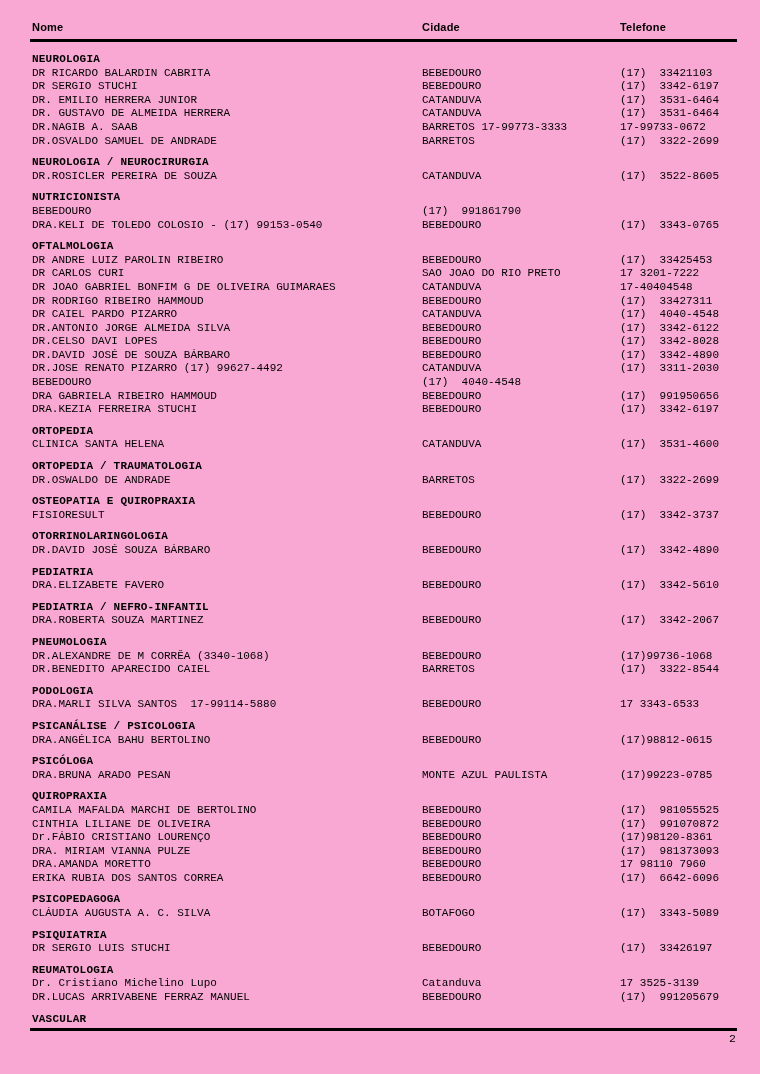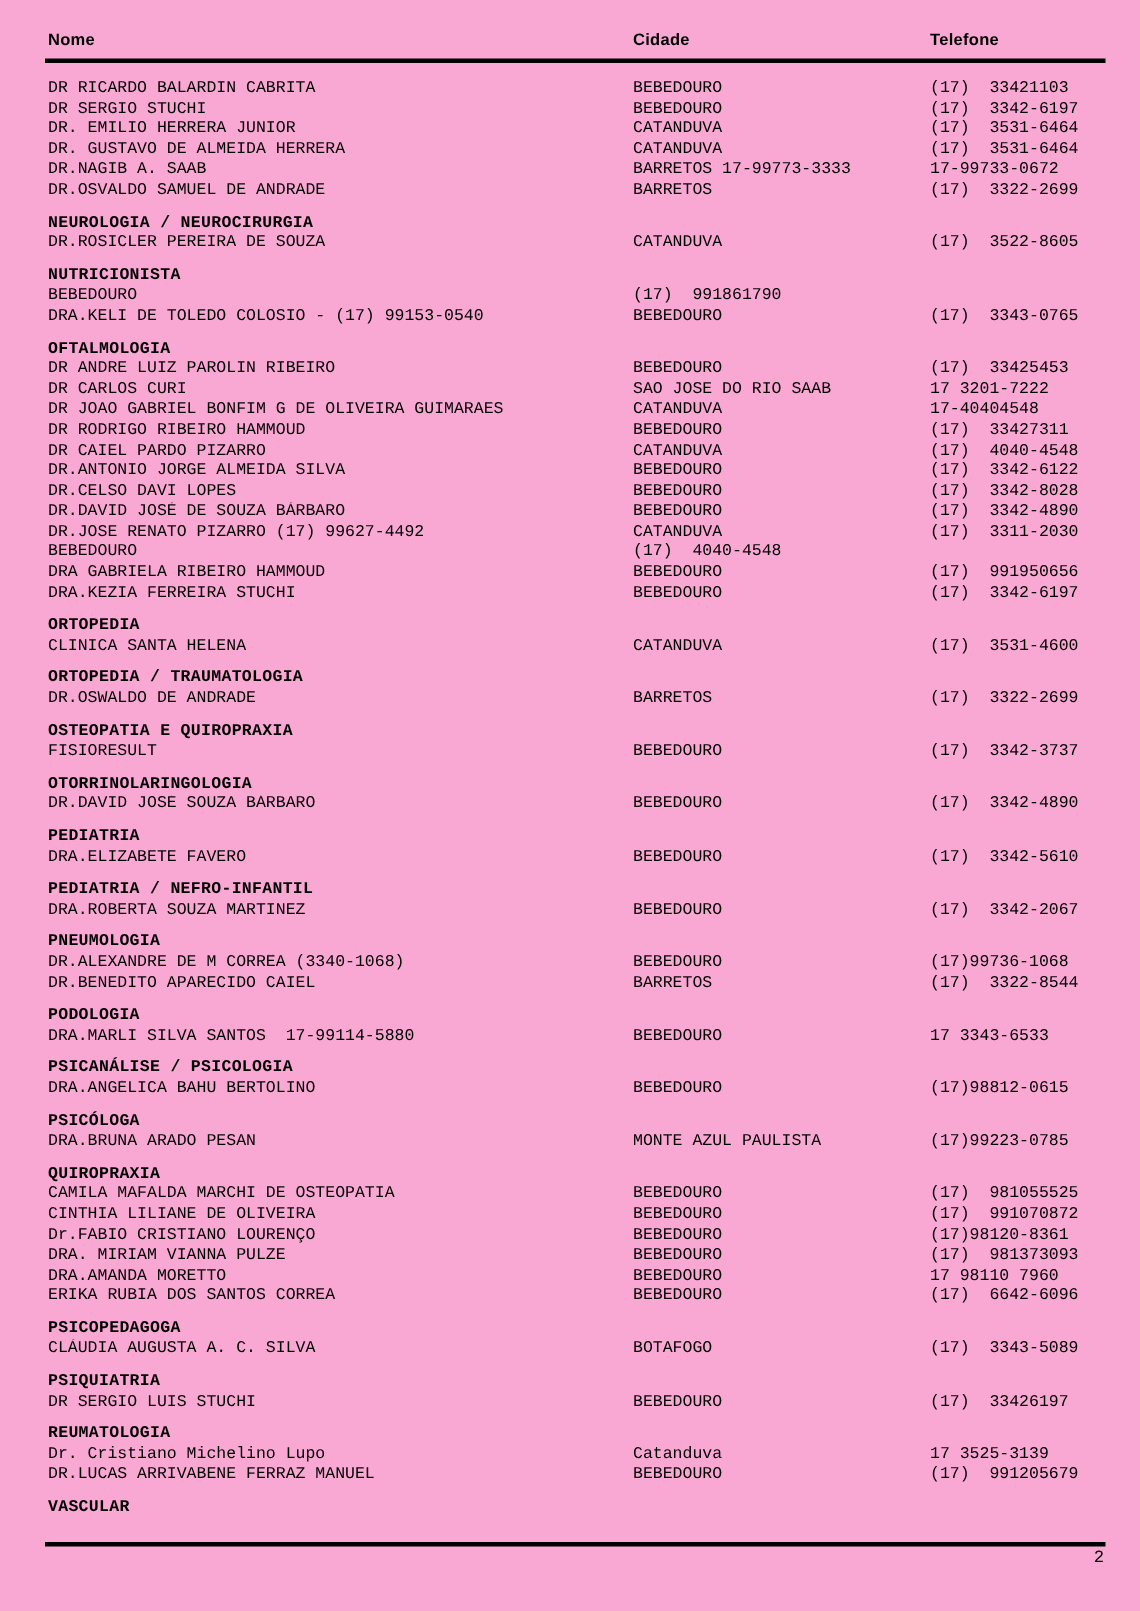--- a/index.html
+++ b/index.html
@@ -67,20 +67,21 @@
 
 <div class="page">
   <div class="content">
     <div class="table-header grid">
       <span class="cell">Nome</span>
       <span class="cell">Cidade</span>
       <span class="cell">Telefone</span>
     </div>
     <main>
         <section class="section">
+          <h2 class="section-title">NEUROLOGIA</h2>
           <div class="row grid">
             <span class="cell">DR RICARDO BALARDIN CABRITA</span>
             <span class="cell">BEBEDOURO</span>
             <span class="cell">(17)  33421103</span>
           </div>
           <div class="row grid">
             <span class="cell">DR SERGIO STUCHI</span>
             <span class="cell">BEBEDOURO</span>
             <span class="cell">(17)  3342-6197</span>
           </div>
@@ -127,21 +128,21 @@
         </section>
         <section class="section">
           <h2 class="section-title">OFTALMOLOGIA</h2>
           <div class="row grid">
             <span class="cell">DR ANDRE LUIZ PAROLIN RIBEIRO</span>
             <span class="cell">BEBEDOURO</span>
             <span class="cell">(17)  33425453</span>
           </div>
           <div class="row grid">
             <span class="cell">DR CARLOS CURI</span>
-            <span class="cell">SAO JOSE DO RIO SAAB</span>
+            <span class="cell">SAO JOAO DO RIO PRETO</span>
             <span class="cell">17 3201-7222</span>
           </div>
           <div class="row grid">
             <span class="cell">DR JOAO GABRIEL BONFIM G DE OLIVEIRA GUIMARAES</span>
             <span class="cell">CATANDUVA</span>
             <span class="cell">17-40404548</span>
           </div>
           <div class="row grid">
             <span class="cell">DR RODRIGO RIBEIRO HAMMOUD</span>
             <span class="cell">BEBEDOURO</span>
@@ -268,21 +269,21 @@
           <h2 class="section-title">PSICÓLOGA</h2>
           <div class="row grid">
             <span class="cell">DRA.BRUNA ARADO PESAN</span>
             <span class="cell">MONTE AZUL PAULISTA</span>
             <span class="cell">(17)99223-0785</span>
           </div>
         </section>
         <section class="section">
           <h2 class="section-title">QUIROPRAXIA</h2>
           <div class="row grid">
-            <span class="cell">CAMILA MAFALDA MARCHI DE OSTEOPATIA</span>
+            <span class="cell">CAMILA MAFALDA MARCHI DE BERTOLINO</span>
             <span class="cell">BEBEDOURO</span>
             <span class="cell">(17)  981055525</span>
           </div>
           <div class="row grid">
             <span class="cell">CINTHIA LILIANE DE OLIVEIRA</span>
             <span class="cell">BEBEDOURO</span>
             <span class="cell">(17)  991070872</span>
           </div>
           <div class="row grid">
             <span class="cell">Dr.FÁBIO CRISTIANO LOURENÇO</span>

